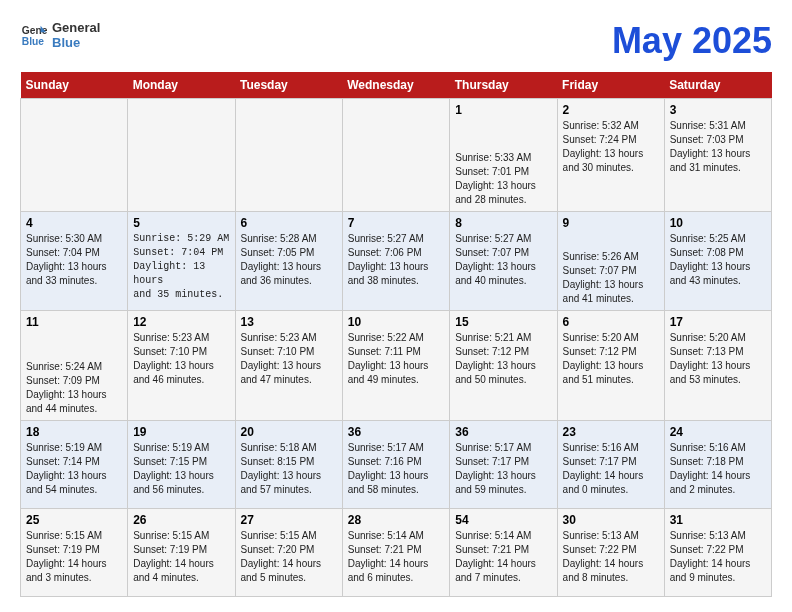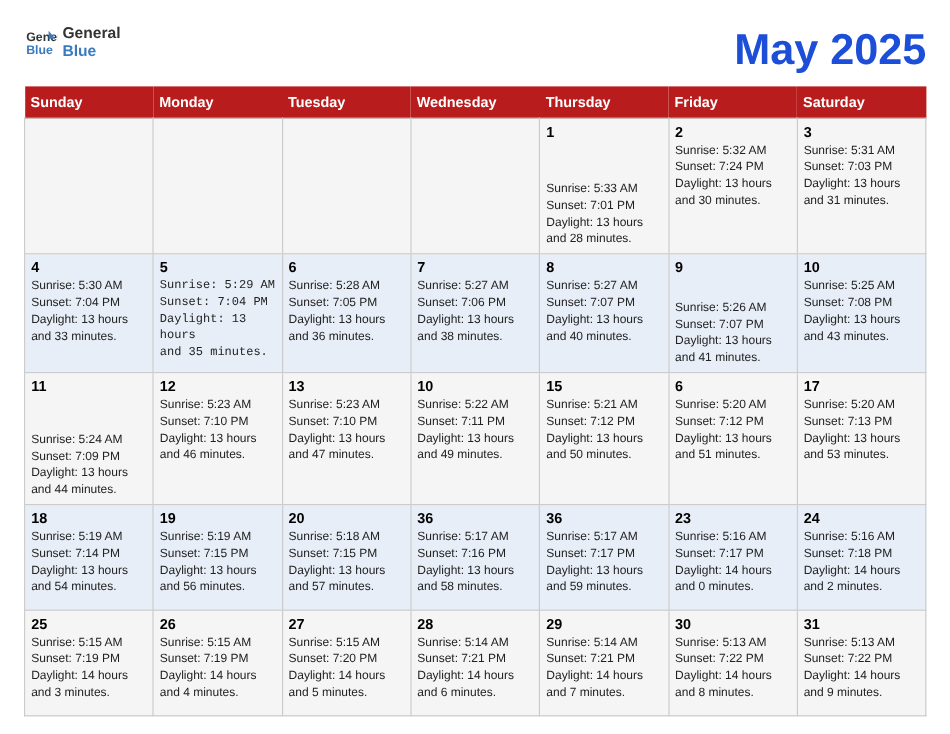--- a/index.html
+++ b/index.html
@@ -251,21 +251,21 @@
         <td>
           <div class="day-number">19</div>
           <div class="day-detail" style="white-space: pre-line;">Sunrise: 5:19 AM
 Sunset: 7:15 PM
 Daylight: 13 hours
 and 56 minutes.</div>
         </td>
         <td>
           <div class="day-number">20</div>
           <div class="day-detail" style="white-space: pre-line;">Sunrise: 5:18 AM
-Sunset: 7:15 PM
+Sunset: 8:15 PM
 Daylight: 13 hours
 and 57 minutes.</div>
         </td>
         <td>
           <div class="day-number">36</div>
           <div class="day-detail" style="white-space: pre-line;">Sunrise: 5:17 AM
 Sunset: 7:16 PM
 Daylight: 13 hours
 and 58 minutes.</div>
         </td>
@@ -314,21 +314,21 @@
 and 5 minutes.</div>
         </td>
         <td>
           <div class="day-number">28</div>
           <div class="day-detail" style="white-space: pre-line;">Sunrise: 5:14 AM
 Sunset: 7:21 PM
 Daylight: 14 hours
 and 6 minutes.</div>
         </td>
         <td>
-          <div class="day-number">29</div>
+          <div class="day-number">54</div>
           <div class="day-detail" style="white-space: pre-line;">Sunrise: 5:14 AM
 Sunset: 7:21 PM
 Daylight: 14 hours
 and 7 minutes.</div>
         </td>
         <td>
           <div class="day-number">30</div>
           <div class="day-detail" style="white-space: pre-line;">Sunrise: 5:13 AM
 Sunset: 7:22 PM
 Daylight: 14 hours

